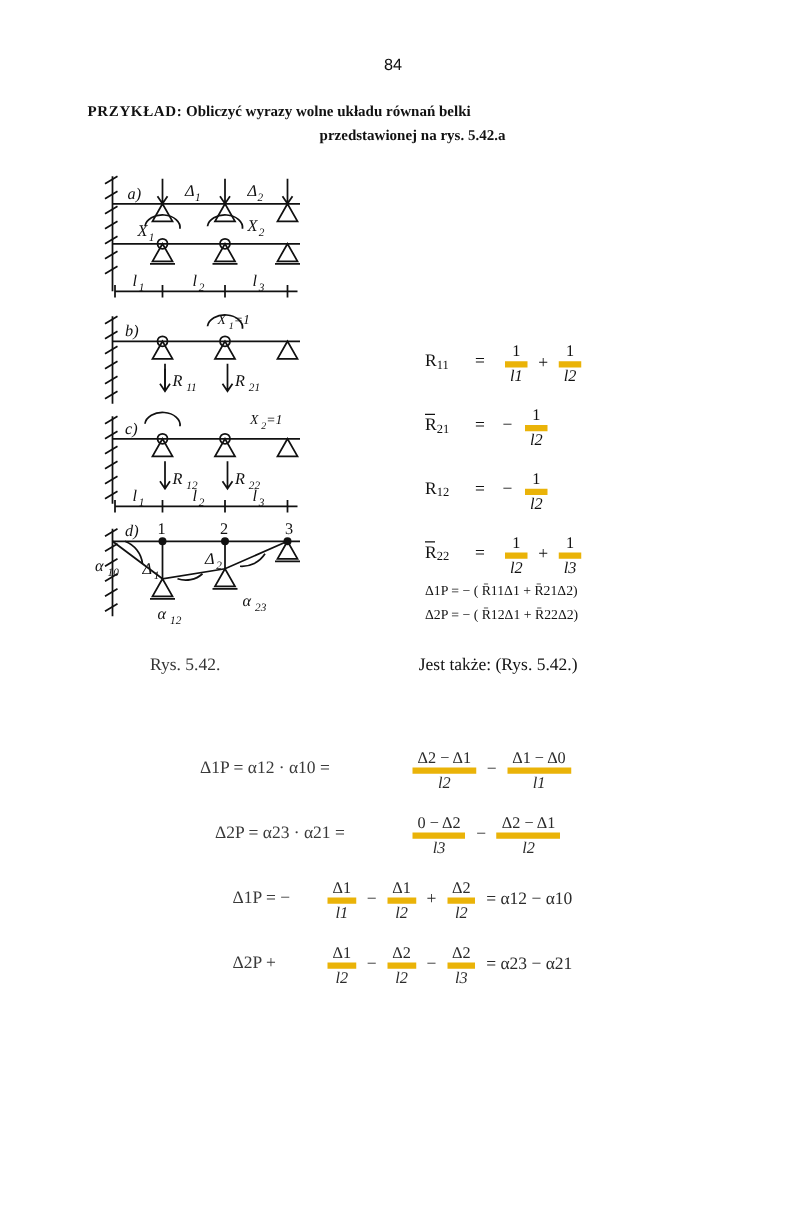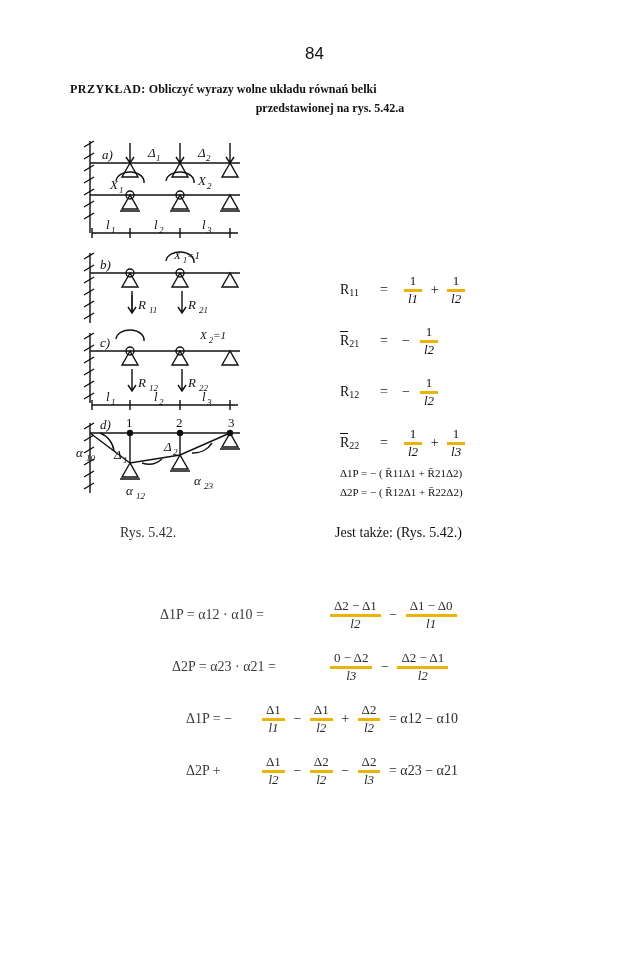--- a/index.html
+++ b/index.html
@@ -18,21 +18,21 @@
   .page {
     position: absolute;
     inset: 0;
   }
   .page-number {
     position: absolute;
     top: 44px;
     left: 0;
     width: 629px;
     text-align: center;
-    font-size: 17px;
+    font-size: 13px;
     font-family: "Liberation Sans", sans-serif;
   }
   .title-block {
     position: absolute;
     top: 80px;
     left: 70px;
     width: 500px;
     font-size: 12px;
     font-weight: bold;
     line-height: 1.6;
@@ -105,21 +105,21 @@
   .sub { font-size: 10px; vertical-align: -2px; }
   .frac {
     display: inline-block;
     text-align: center;
     vertical-align: middle;
     font-size: 13px;
     line-height: 1.15;
     margin: 0 2px;
   }
   .frac .num { display: block; padding: 0 4px; }
-  .frac .den { display: block; border-top: 3px solid #eab308; padding: 0 4px; }
+  .frac .den { display: block; border-top: 5px solid #eab308; padding: 0 4px; }
   .it { font-style: italic; }
   .plusminus { display: inline-block; padding: 0 3px; vertical-align: middle; }
 
   .delta-lines {
     position: absolute;
     left: 340px;
     top: 464px;
     font-size: 11px;
     line-height: 1.75;
   }

